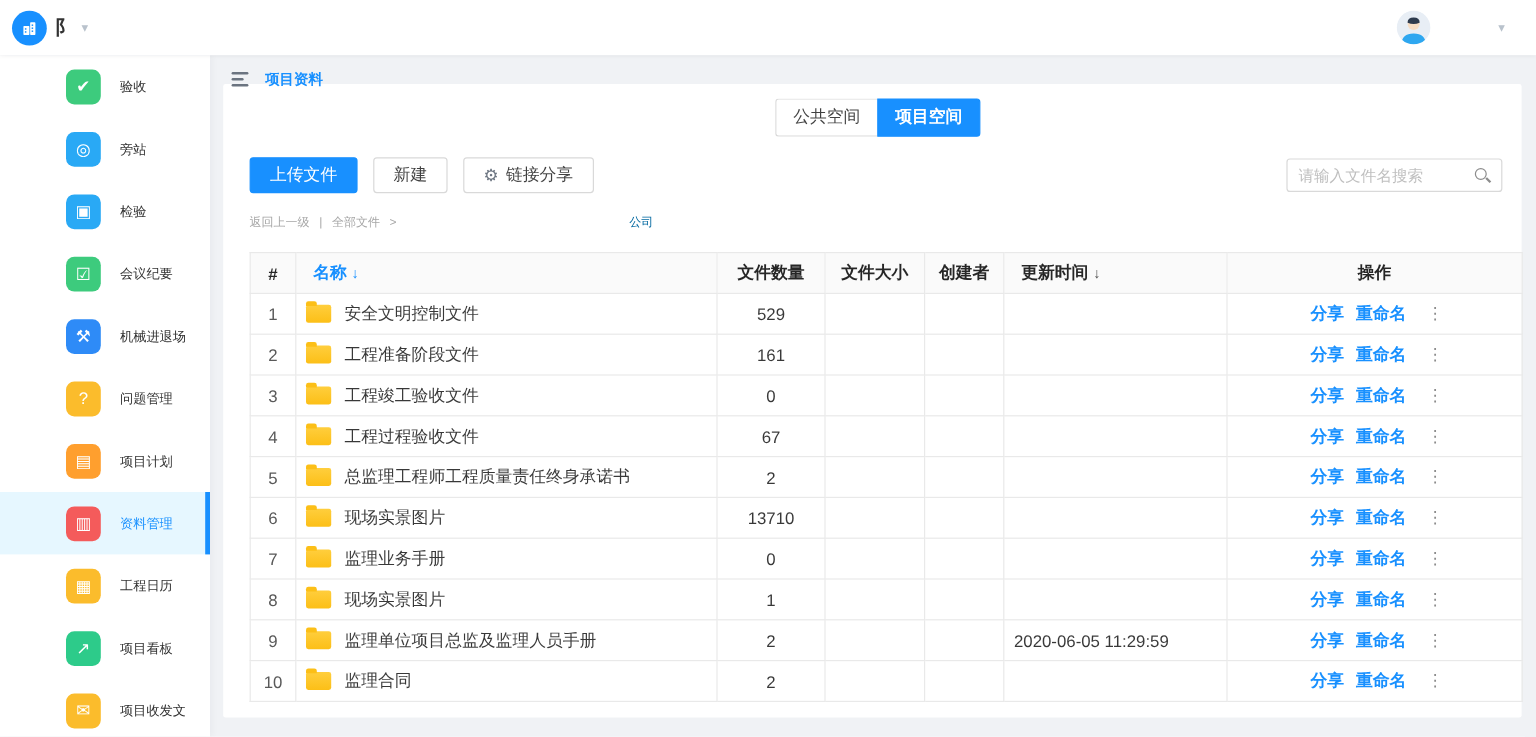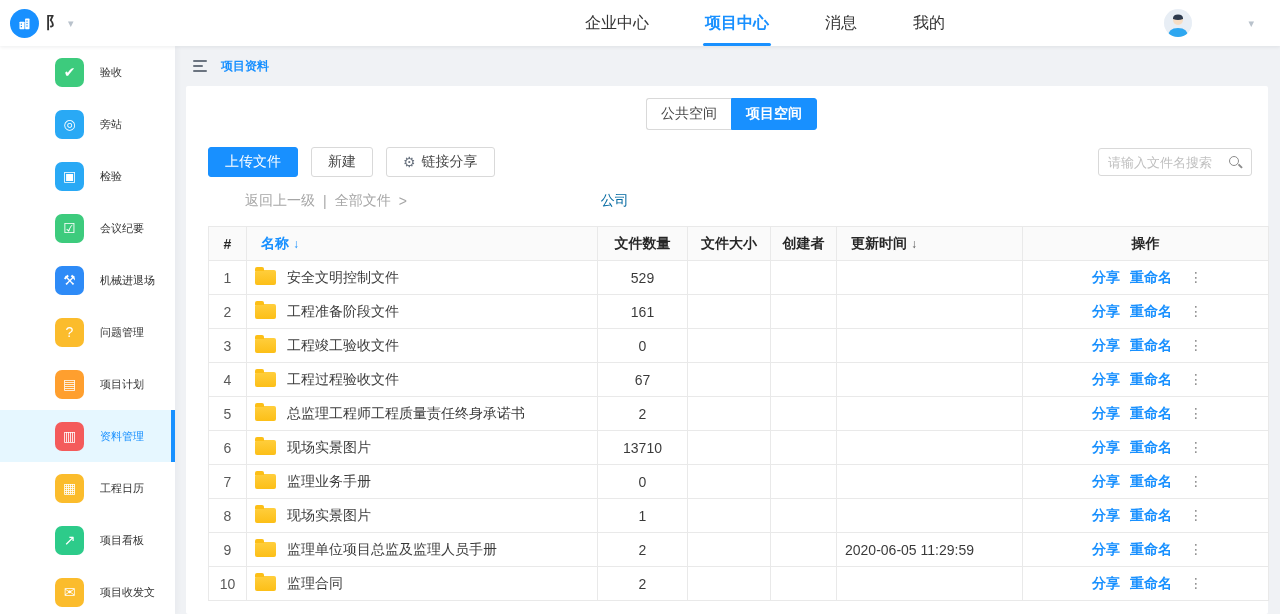--- a/index.html
+++ b/index.html
@@ -66,21 +66,21 @@
   .crumb-strip {
     position:absolute; left:193px; top:54px; height:24px;
     display:flex; align-items:center; z-index:3;
   }
   .fold-icon { display:inline-flex; flex-direction:column; gap:3px; cursor:pointer; }
   .fold-icon i { display:block; height:2px; background:#6b7480; border-radius:1px; }
   .fold-icon i:nth-child(1){ width:14px; } .fold-icon i:nth-child(2){ width:10px; } .fold-icon i:nth-child(3){ width:14px; }
   .crumb-title { margin-left:14px; color:var(--primary,#1890FF); font-weight:700; font-size:12px; }
   
   .card {
-    position:absolute; left:186px; top:86px; width:1082px; height:528px;
+    position:absolute; left:186px; top:70px; width:1082px; height:528px;
     background:#fff; border-radius:2px;
   }
   
   .space-tabs { position:absolute; left:460px; top:12px; display:flex; }
   .space-tab {
     min-width:72px; height:32px; padding:0 14px;
     display:flex; align-items:center; justify-content:center;
     font-size:14px; color:rgba(0,0,0,.75);
     background:#fff; border:1px solid #d9d9d9; cursor:pointer; white-space:nowrap;
   }
@@ -91,33 +91,33 @@
   .toolbar { position:absolute; left:22px; right:16px; top:61px; height:30px; display:flex; align-items:center; }
   .btn {
     height:30px; padding:0 16px; border-radius:3px; font-size:14px;
     display:inline-flex; align-items:center; justify-content:center; cursor:pointer;
     border:1px solid #d9d9d9; background:#fff; color:rgba(0,0,0,.75); white-space:nowrap;
   }
   .btn.primary { background:var(--primary,#1890FF); border-color:var(--primary,#1890FF); color:#fff;text-align:right; }
   .btn + .btn { margin-left:13px; }
   .btn .gear { margin-right:6px; font-size:14px; color:#6b7480; }
   .search-box {
-    margin-left:auto; width:154px; height:28px; border:1px solid #d9d9d9; border-radius:3px;
+    margin-left:auto; width:180px; height:28px; border:1px solid #d9d9d9; border-radius:3px;
     display:flex; align-items:center; background:#fff; padding:0 9px;
   }
   .search-box input {
     border:none; outline:none; flex:1; font-size:13px; color:#333; min-width:0;
     font-family:inherit; background:transparent;
   }
   .search-box input::placeholder { color:#bfbfbf; }
   .mag { position:relative; width:14px; height:14px; flex:0 0 auto; cursor:pointer; }
   .mag::before { content:""; position:absolute; left:1px; top:1px; width:8px; height:8px; border:1.5px solid #8c8c8c; border-radius:50%; }
   .mag::after { content:""; position:absolute; left:9.5px; top:10px; width:4.5px; height:1.5px; background:#8c8c8c; transform:rotate(45deg); }
   
-  .path-bar { position:absolute; left:22px; top:105px; height:20px; display:flex; align-items:center; color:#a6a6a6; font-size:14px;margin-left:37px; }
+  .path-bar { position:absolute; left:22px; top:105px; height:20px; display:flex; align-items:center; color:#a6a6a6; font-size:10px; }
   .path-bar .seg { cursor:pointer; }
   .path-bar .sep { margin:0 8px; }
   .path-suffix { margin-left:186px; color:#0369a1; }
   
   .file-table {
     position:absolute; left:22px; top:140px; width:1060px;
     border-collapse:collapse; table-layout:fixed; font-size:14px;
   }
   .file-table th, .file-table td { border:1px solid #e9e9e9; height:34px; padding:0 8px; overflow:hidden; white-space:nowrap; }
   .file-table th { background:#fafafa; font-weight:700; color:rgba(0,0,0,.85); text-align:center; }
@@ -152,26 +152,20 @@
         <rect x="6" y="12" width="2" height="2" fill="#1890FF"></rect>
           <rect x="6" y="16" width="2" height="2" fill="#1890FF"></rect>
         <rect x="15" y="7" width="2" height="2" fill="#1890FF"></rect>
           <rect x="15" y="11" width="2" height="2" fill="#1890FF"></rect>
           <rect x="15" y="15" width="2" height="2" fill="#1890FF"></rect>
       </svg>
     </span>
     <span class="brand-fragment">阝</span>
     <span class="caret">▾</span>
   </div>
-  <nav class="top-nav">
-      <div class="nav-item">企业中心</div>
-      <div class="nav-item active">项目中心</div>
-      <div class="nav-item">消息</div>
-      <div class="nav-item">我的</div>
-    </nav>
   <div class="user-area">
     <span class="avatar">
       <svg width="28" height="28" viewBox="0 0 28 28">
         <circle cx="14" cy="14" r="14" fill="#e8eef5"></circle>
         <circle cx="14" cy="11" r="5" fill="#f6ddc4"></circle>
         <path d="M9 9.5 Q9 5.5 14 5.5 Q19 5.5 19 9.5 L19 10 Q14 12 9 10 Z" fill="#2e3b4e"></path>
         <path d="M4 28 Q4 19 14 19 Q24 19 24 28 Z" fill="#2ea7f0"></path>
       </svg>
     </span>
     <span class="caret user-caret">▾</span>

